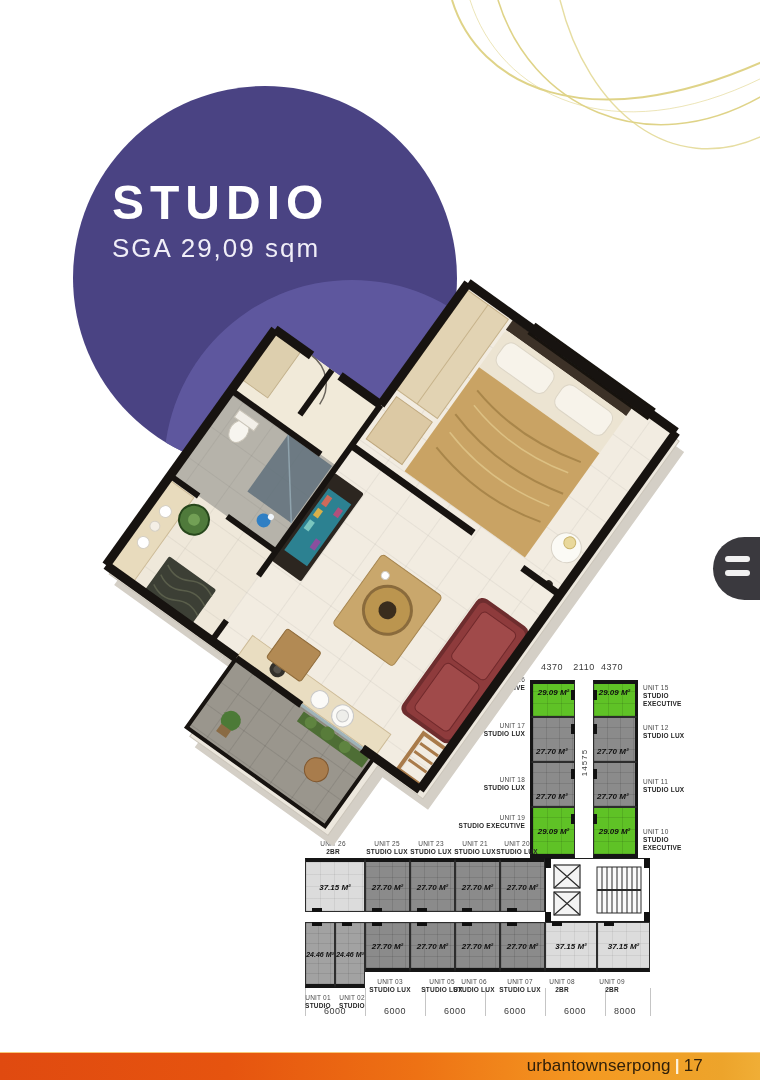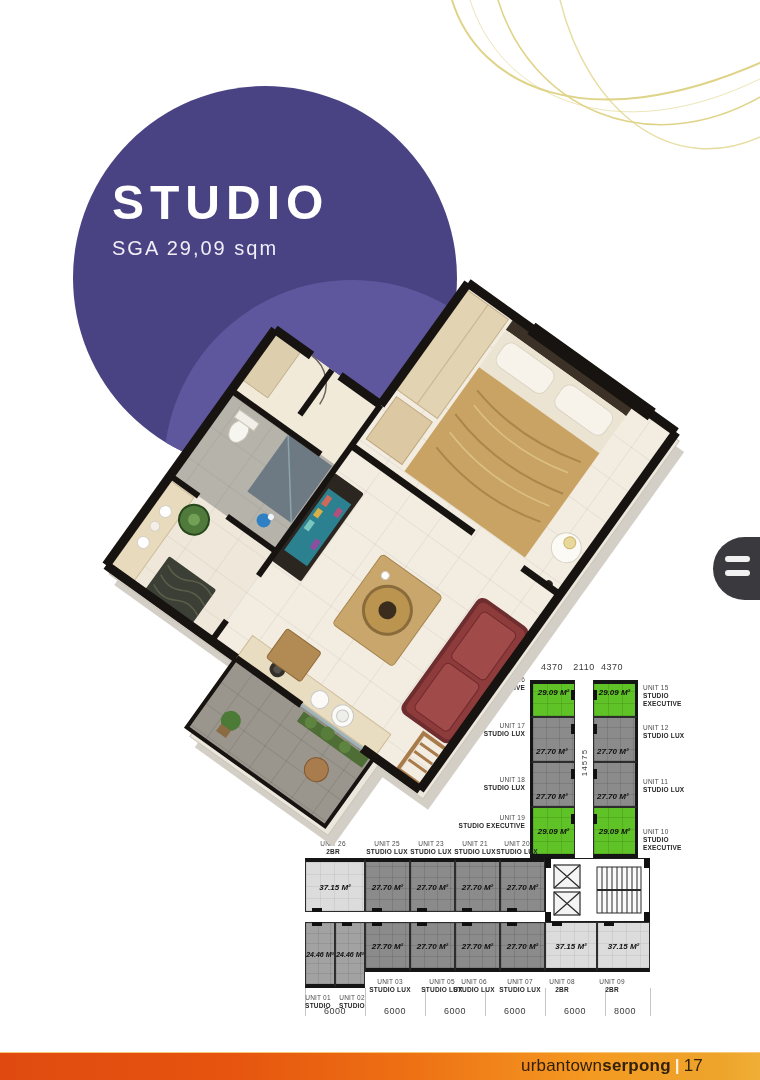--- a/index.html
+++ b/index.html
@@ -7,21 +7,21 @@
        font-family:"Liberation Sans",sans-serif;}
   .stage{position:absolute;inset:0;width:760px;height:1080px;overflow:hidden;}
 
   
   .svg-abs{position:absolute;left:0;top:0;pointer-events:none;}
 
   
   .hero-text{position:absolute;left:112px;top:178px;color:#fff;z-index:4;}
   .h-title{font-size:48px;font-weight:bold;letter-spacing:6px;line-height:50px;}
   .h-sub{font-size:45px;font-weight:normal;letter-spacing:19px;line-height:56px;}
-  .h-area{font-size:20px;font-weight:normal;letter-spacing:2px;line-height:34px;margin-top:3px;color:#f0eef8;}
+  .h-area{font-size:26px;font-weight:normal;letter-spacing:2px;line-height:34px;margin-top:3px;color:#f0eef8;}
 
   
   #floor-plate{position:absolute;left:293px;top:658px;width:410px;height:370px;z-index:2;
                font-family:"Liberation Sans",sans-serif;}
   #floor-plate .cell{position:absolute;box-sizing:border-box;border:1px solid #2c2c2c;}
   #floor-plate .cell.dark{background:#8b8b8b;
     background-image:repeating-linear-gradient(0deg,rgba(0,0,0,.10) 0 1px,transparent 1px 11px),
                      repeating-linear-gradient(90deg,rgba(0,0,0,.10) 0 1px,transparent 1px 13px);}
   #floor-plate .cell.mid{background:#a2a2a2;
     background-image:repeating-linear-gradient(0deg,rgba(0,0,0,.08) 0 1px,transparent 1px 10px),
@@ -53,21 +53,21 @@
   .side-tab{position:absolute;right:0;top:537px;width:47px;height:63px;background:#3a393e;
             border-radius:34px 0 0 34px;z-index:6;}
   .side-tab i{position:absolute;left:12px;width:25px;height:6px;border-radius:3px;background:#f1f1f1;}
   .side-tab i.b1{top:19px;} .side-tab i.b2{top:33px;}
 
   
   .footer{position:absolute;left:0;bottom:0;width:760px;height:27px;z-index:6;
           background:linear-gradient(90deg,#e04a10 0%,#e6540f 30%,#ee7214 55%,#f49a22 78%,#eda42b 95%,#f0ae36 100%);
           border-top:1px solid #f7c87a;}
   .footer .brand{position:absolute;right:57px;top:0;line-height:26px;font-size:17px;color:#31200a;letter-spacing:.2px;}
-  .footer .brand b{font-weight:bold;}
+  .footer .brand b{font-weight:normal;}
   .footer .sep{color:#fdf3dd;font-weight:bold;padding:0 4px;}
 </style>
 </head>
 <body>
 
 <div class="stage">
 
   <svg class="svg-abs" width="760" height="220" viewBox="0 0 760 220">
     <g fill="none" stroke="#dccf7c" stroke-width="2" opacity="0.9">
       <path d="M452 0 C478 85 585 140 762 62"></path>

